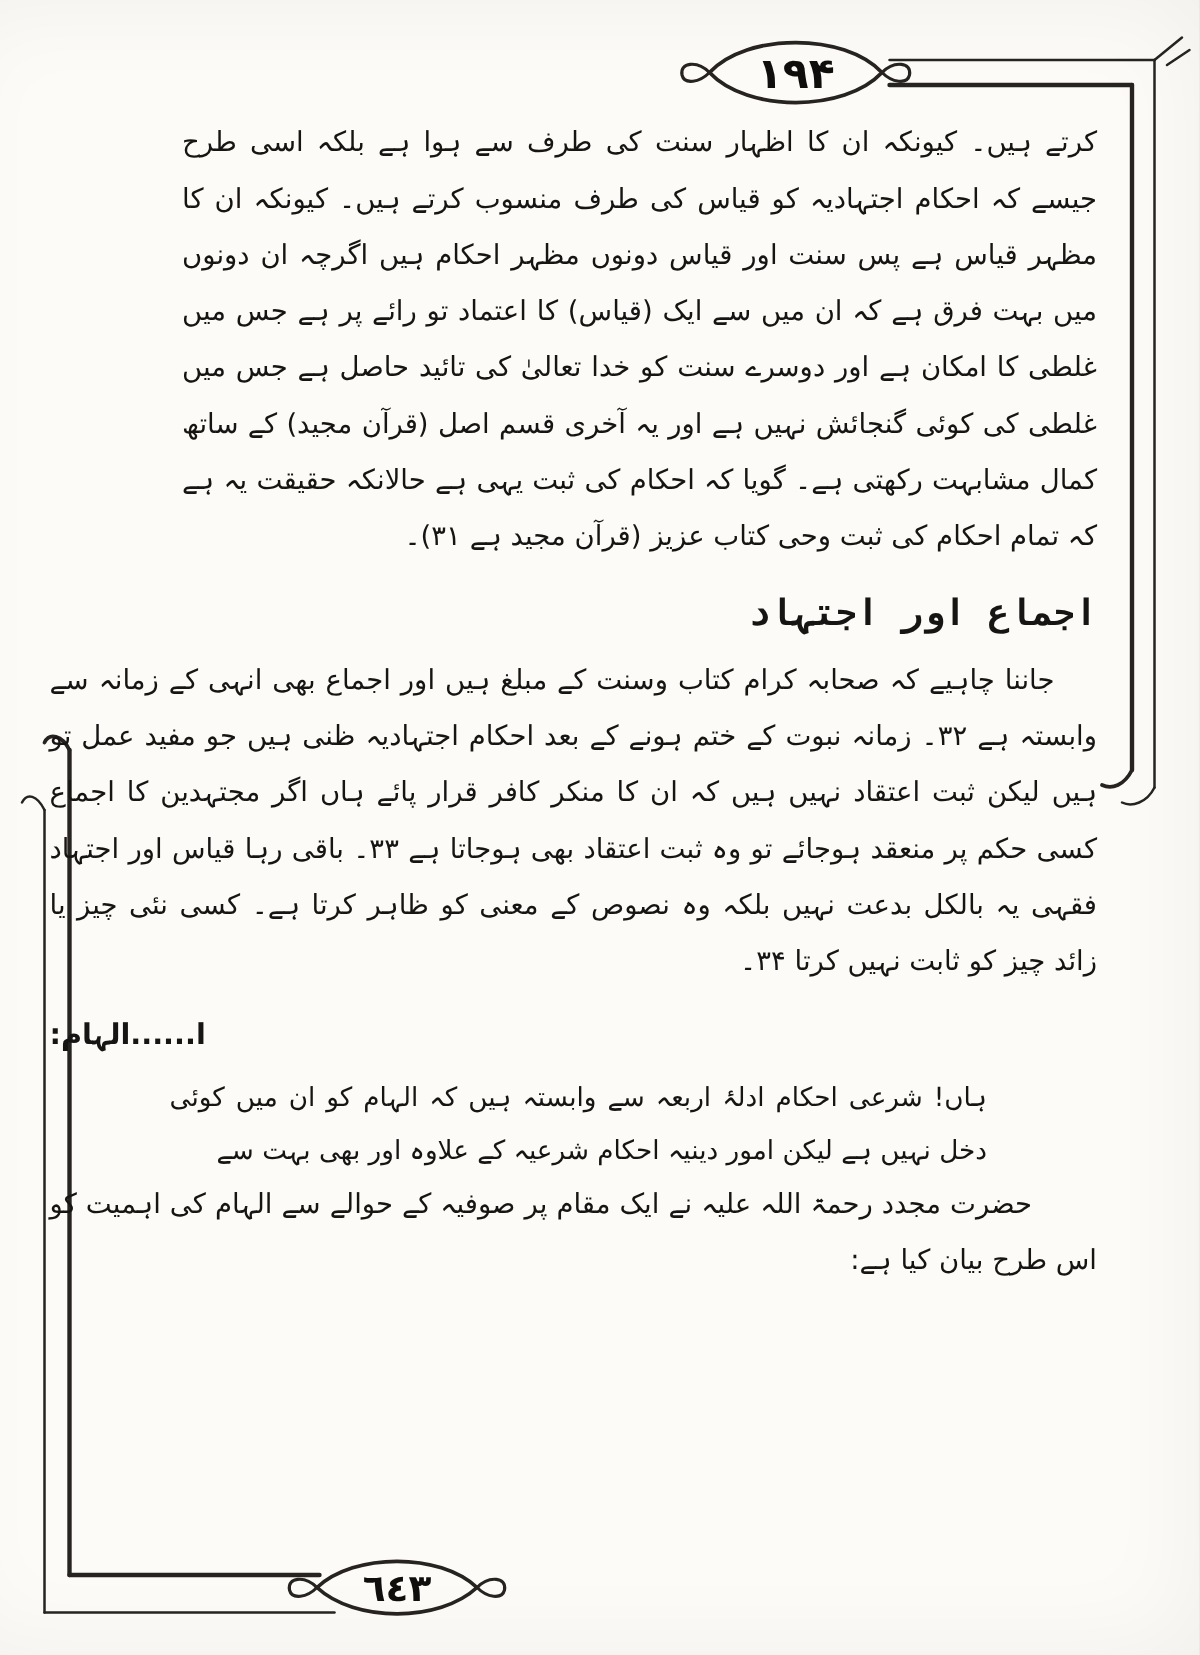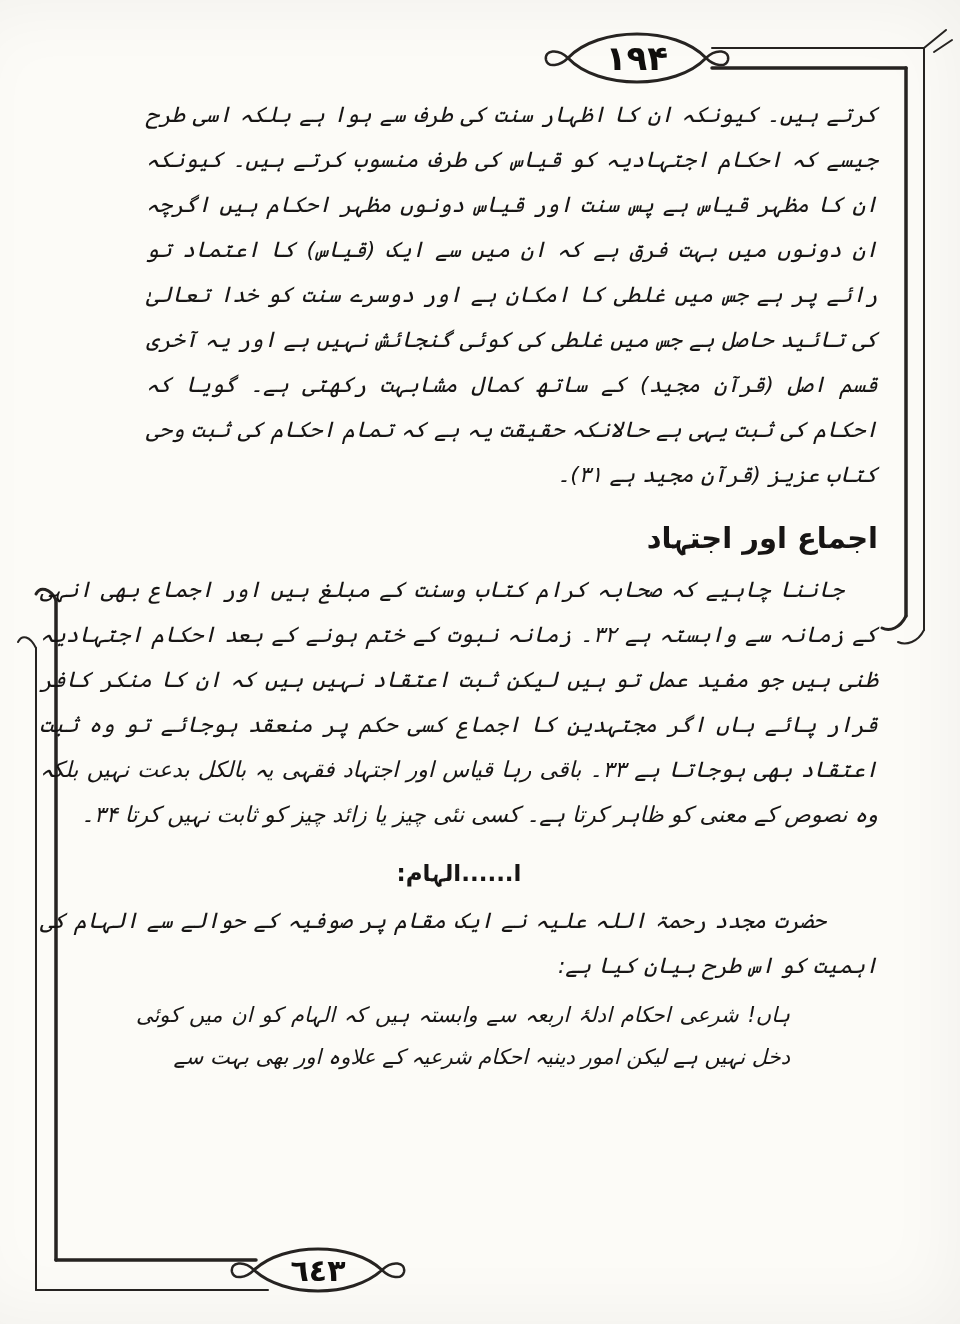--- a/index.html
+++ b/index.html
@@ -24,38 +24,38 @@
   .badge-num{font-weight:bold;fill:#100e0c;text-anchor:middle;}
   .txt{
     position:absolute;top:92px;right:82px;left:82px;
     font-size:22px;line-height:45px;
   }
   .para{
     margin:0;
     text-align:justify;
     text-align-last:right;
     font-weight:500;
-    font-style:italic;
   }
   .para-intro{margin-left:106px;}
   .para-ijma{text-indent:34px;margin-top:4px;}
   .para-sources{text-indent:34px;}
   .para-ilham{text-indent:52px;}
   .quote{margin:6px 88px 0 96px;font-size:21px;line-height:42px;}
   h2.sect{
     margin:20px 0 8px;
     font-size:29px;line-height:42px;
     font-weight:bold;
     text-align:right;
+    font-family:Liberation Mono, monospace;
   }
   .item-label{
     margin:14px 0 2px;
     font-size:23px;line-height:45px;
     font-weight:bold;
-    text-align:center;
+    text-align:left;
   }
 </style>
 </head>
 <body>
 
 <div class="page">
 
   <svg class="ornaments" viewBox="0 0 960 1324" aria-hidden="true">
 
     <path d="M712,48 H924" stroke-width="2"></path>
@@ -96,18 +96,18 @@
     <p class="para para-intro">کرتے ہیں۔ کیونکہ ان کا اظہار سنت کی طرف سے ہوا ہے بلکہ اسی طرح جیسے کہ احکام اجتہادیہ کو قیاس کی طرف منسوب کرتے ہیں۔ کیونکہ ان کا مظہر قیاس ہے پس سنت اور قیاس دونوں مظہر احکام ہیں اگرچہ ان دونوں میں بہت فرق ہے کہ ان میں سے ایک (قیاس) کا اعتماد تو رائے پر ہے جس میں غلطی کا امکان ہے اور دوسرے سنت کو خدا تعالیٰ کی تائید حاصل ہے جس میں غلطی کی کوئی گنجائش نہیں ہے اور یہ آخری قسم اصل (قرآن مجید) کے ساتھ کمال مشابہت رکھتی ہے۔ گویا کہ احکام کی ثبت یہی ہے حالانکہ حقیقت یہ ہے کہ تمام احکام کی ثبت وحی کتاب عزیز (قرآن مجید ہے ۳۱)۔</p>
 
     <h2 class="sect">اجماع اور اجتہاد</h2>
 
     <p class="para para-ijma">جاننا چاہیے کہ صحابہ کرام کتاب وسنت کے مبلغ ہیں اور اجماع بھی انہی کے زمانہ سے وابستہ ہے ۳۲۔ زمانہ نبوت کے ختم ہونے کے بعد احکام اجتہادیہ ظنی ہیں جو مفید عمل تو ہیں لیکن ثبت اعتقاد نہیں ہیں کہ ان کا منکر کافر قرار پائے ہاں اگر مجتہدین کا اجماع کسی حکم پر منعقد ہوجائے تو وہ ثبت اعتقاد بھی ہوجاتا ہے ۳۳۔ باقی رہا قیاس اور اجتہاد فقہی یہ بالکل بدعت نہیں بلکہ وہ نصوص کے معنی کو ظاہر کرتا ہے۔ کسی نئی چیز یا زائد چیز کو ثابت نہیں کرتا ۳۴۔</p>
 
 
 
     <p class="item-label">ا......الہام:</p>
 
+    <p class="para quote">ہاں! شرعی احکام ادلۂ اربعہ سے وابستہ ہیں کہ الہام کو ان میں کوئی دخل نہیں ہے لیکن امور دینیہ احکام شرعیہ کے علاوہ اور بھی بہت سے</p>
+
     <p class="para para-ilham">حضرت مجدد رحمۃ اللہ علیہ نے ایک مقام پر صوفیہ کے حوالے سے الہام کی اہمیت کو اس طرح بیان کیا ہے:</p>
-
-    <p class="para quote">ہاں! شرعی احکام ادلۂ اربعہ سے وابستہ ہیں کہ الہام کو ان میں کوئی دخل نہیں ہے لیکن امور دینیہ احکام شرعیہ کے علاوہ اور بھی بہت سے</p>
   </main>
 
 </div>
 
 </body></html>

